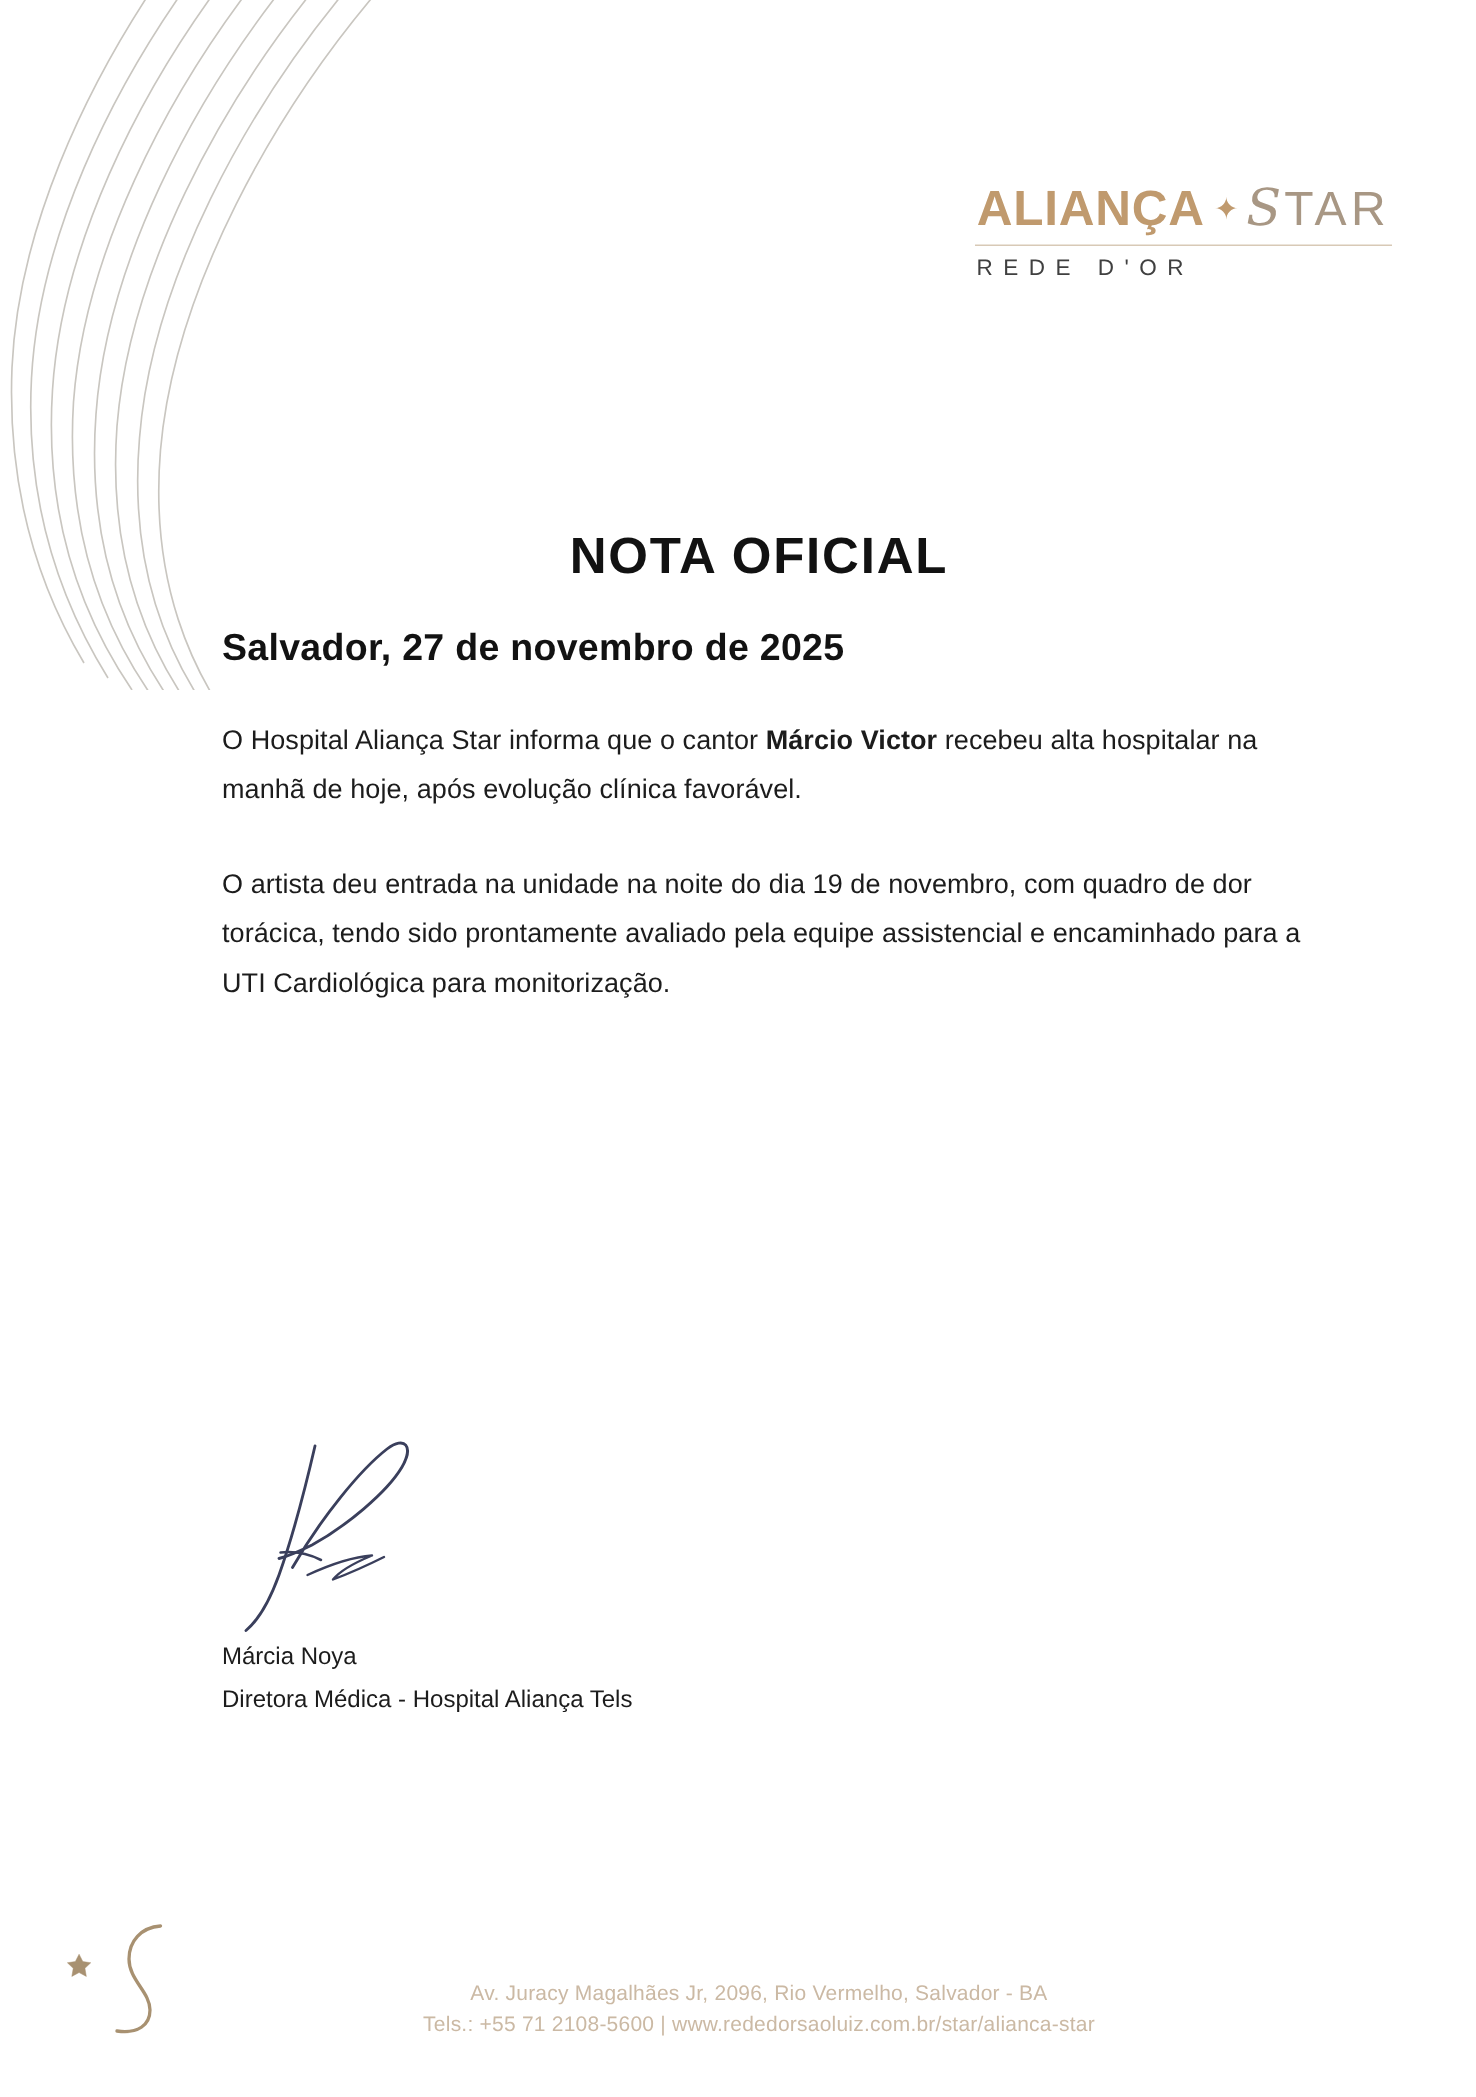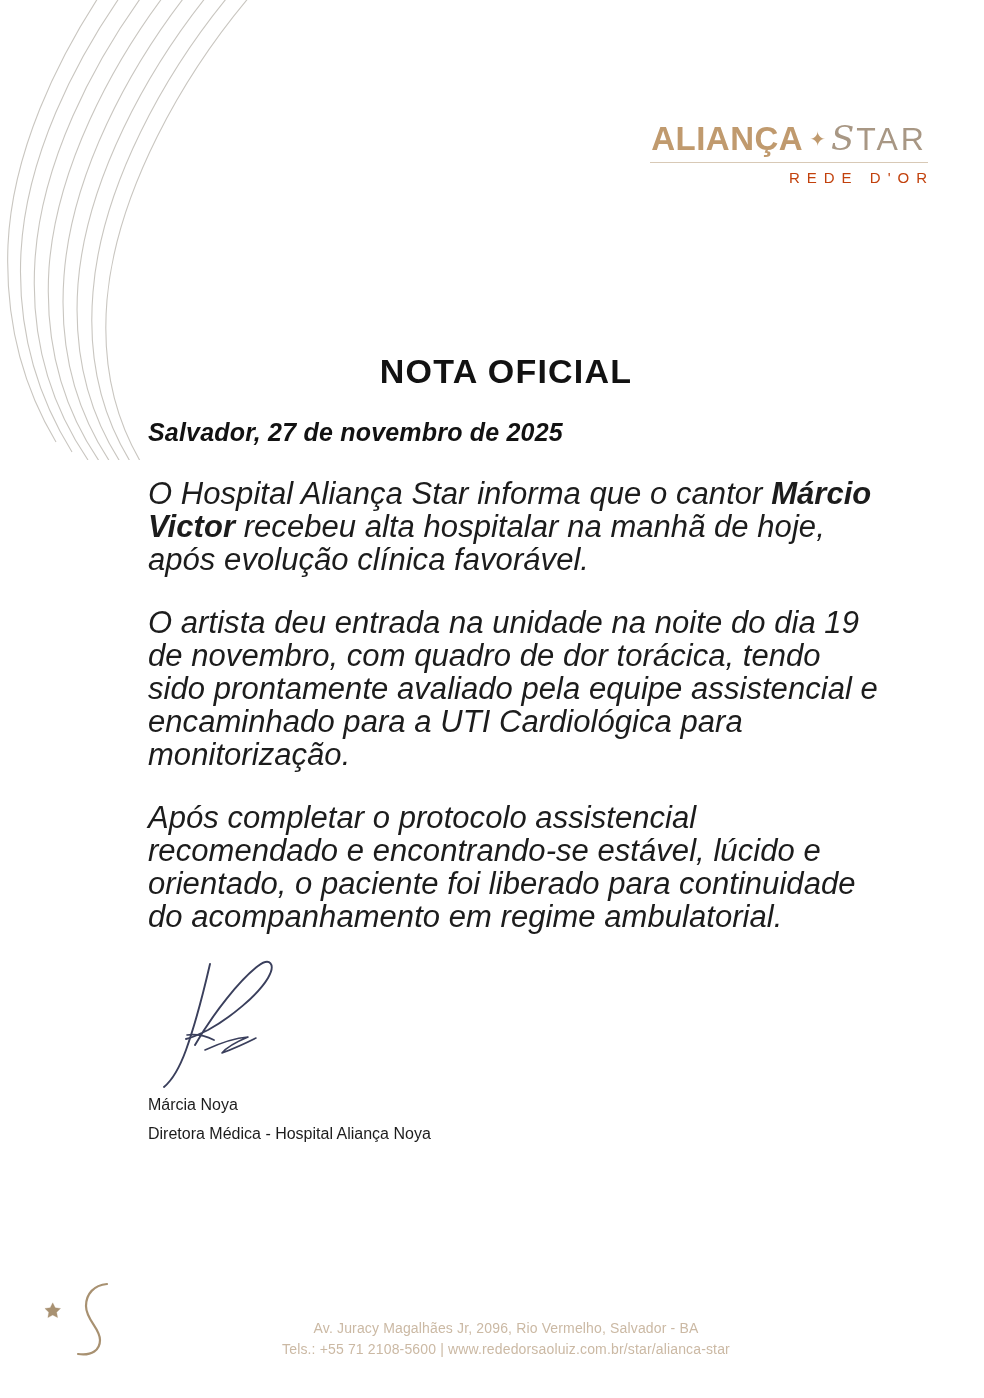--- a/index.html
+++ b/index.html
@@ -79,53 +79,52 @@
   .logo-rule {
     height: 1px;
     background: #d8c9b6;
     margin: 7px 6px 6px 6px;
   }
   .logo-sub {
     font-family: "Liberation Sans", sans-serif;
     font-size: 15px;
     font-weight: 400;
     letter-spacing: 7px;
-    color: #c2410c;
-    text-align: right;
+    color: #404040;
+    text-align: left;
     padding-left: 7px;
   }
 
   
   .doc-title {
     position: absolute;
     left: 0;
     right: 0;
     top: 352px;
     text-align: center;
     font-size: 34px;
     font-weight: 700;
     letter-spacing: 1.2px;
     color: #121212;
   }
   .content {
     position: absolute;
     left: 148px;
     top: 418px;
     width: 730px;
-    font-style: italic;
   }
   .date-line {
     font-size: 25px;
     font-weight: 700;
     letter-spacing: 0.2px;
     color: #121212;
     margin: 0 0 30px 0;
   }
   .para {
-    font-size: 31px;
+    font-size: 18px;
     line-height: 33px;
     color: #1c1c1c;
     margin: 0 0 30px 0;
     letter-spacing: 0.05px;
   }
   .para:last-of-type { margin-bottom: 0; }
   .para b { font-weight: 700; }
 
   
   .signature-area {
@@ -197,37 +196,36 @@
   <div class="doc-title">NOTA OFICIAL</div>
 
   <div class="content">
 
     <p class="date-line">Salvador, 27 de novembro de 2025</p>
 
     <p class="para"><span>O Hospital Aliança Star informa que o cantor </span><b>Márcio Victor</b><span> recebeu alta hospitalar na manhã de hoje, após evolução clínica favorável.</span></p>
 
     <p class="para">O artista deu entrada na unidade na noite do dia 19 de novembro,  com quadro de dor torácica, tendo sido prontamente avaliado pela equipe assistencial e encaminhado para a UTI Cardiológica para monitorização.</p>
 
-    <p class="para">Após completar o protocolo assistencial recomendado e encontrando-se estável, lúcido e orientado, o paciente foi liberado para continuidade do acompanhamento em regime ambulatorial.</p>
 
   </div>
 
   <div class="signature-area">
     <svg class="signature-mark" viewBox="0 0 210 140" fill="none">
       <g stroke="#3a3f5c" fill="none" stroke-linecap="round" stroke-linejoin="round">
         <path d="M47 95 C 66 62, 92 30, 110 16 C 122 7, 128 14, 120 28
                  C 110 45, 82 68, 60 80 C 48 86, 42 88, 38 89" stroke-width="1.9"></path>
         <path d="M62 14 C 56 40, 48 72, 38 100 C 30 122, 22 132, 16 137" stroke-width="1.9"></path>
         <path d="M39 85 C 48 84, 58 86, 66 90" stroke-width="1.7"></path>
         <path d="M57 100 C 70 94, 86 88, 100 87 C 88 92, 78 98, 74 103
                  C 82 100, 96 94, 108 88" stroke-width="1.6"></path>
       </g>
     </svg>
     <div class="sig-name">Márcia Noya</div>
-    <div class="sig-role">Diretora Médica - Hospital Aliança Noya</div>
+    <div class="sig-role">Diretora Médica - Hospital Aliança Tels</div>
   </div>
 
   <svg class="footer-mark" viewBox="0 0 110 110" fill="none">
     <g fill="#a89171" stroke="#a89171">
       <path d="M18 46 l3.2 6.3 6.8 1 -5 4.8 1.2 6.9 -6.2 -3.3 -6.2 3.3 1.2 -6.9
                -5 -4.8 6.8 -1 z" stroke-width="0.4" transform="translate(0,-4) scale(0.78) translate(6,14)"></path>
       <path d="M73 24 C 60 25, 52 34, 52 46 C 52 60, 66 68, 66 80
                C 66 90, 58 96, 44 94" fill="none" stroke-width="2.2" stroke-linecap="round"></path>
     </g>
   </svg>

